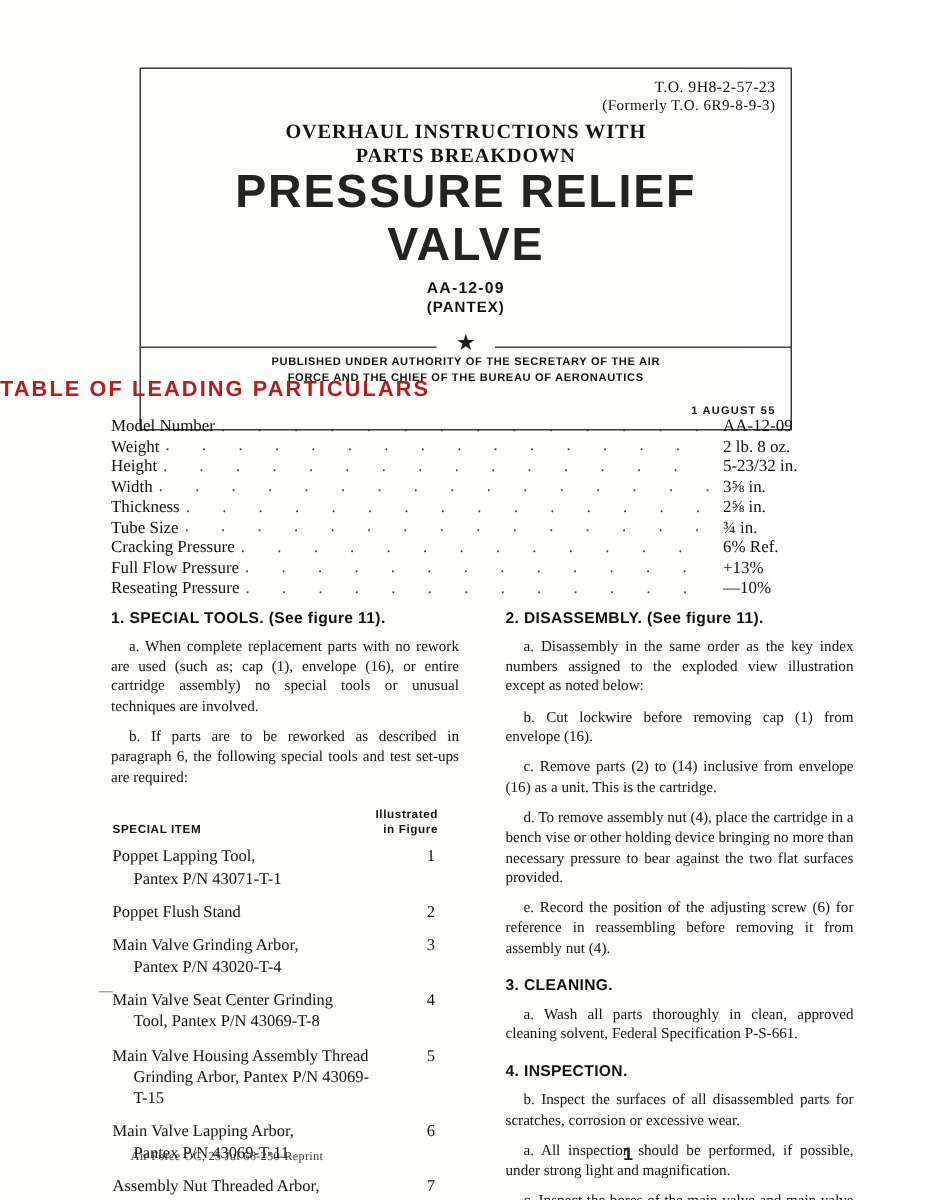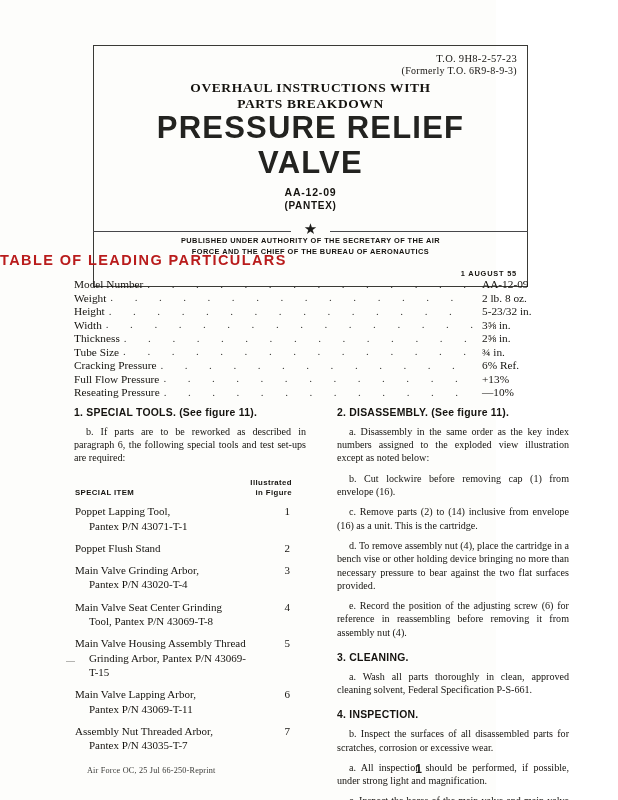--- a/index.html
+++ b/index.html
@@ -332,20 +332,21 @@
     <div class="tlp-row">
       <span class="tlp-label">Reseating Pressure</span>
       <span class="tlp-dots">. . . . . . . . . . . . . . . . . .</span>
       <span class="tlp-value">—10%</span>
     </div>
   </div>
 
   <div class="col left">
 
     <div class="sec-head">1. SPECIAL TOOLS.  (See figure 11).</div>
+    <p class="para">a. When complete replacement parts with no rework are used (such as; cap (1), envelope (16), or entire cartridge assembly) no special tools or unusual techniques are involved.</p>
     <p class="para">b. If parts are to be reworked as described in paragraph 6, the following special tools and test set-ups are required:</p>
 
     <table class="tool-table">
       <thead>
         <tr>
           <th>SPECIAL ITEM</th>
           <th class="fig">Illustrated in Figure</th>
         </tr>
       </thead>
       <tbody>

